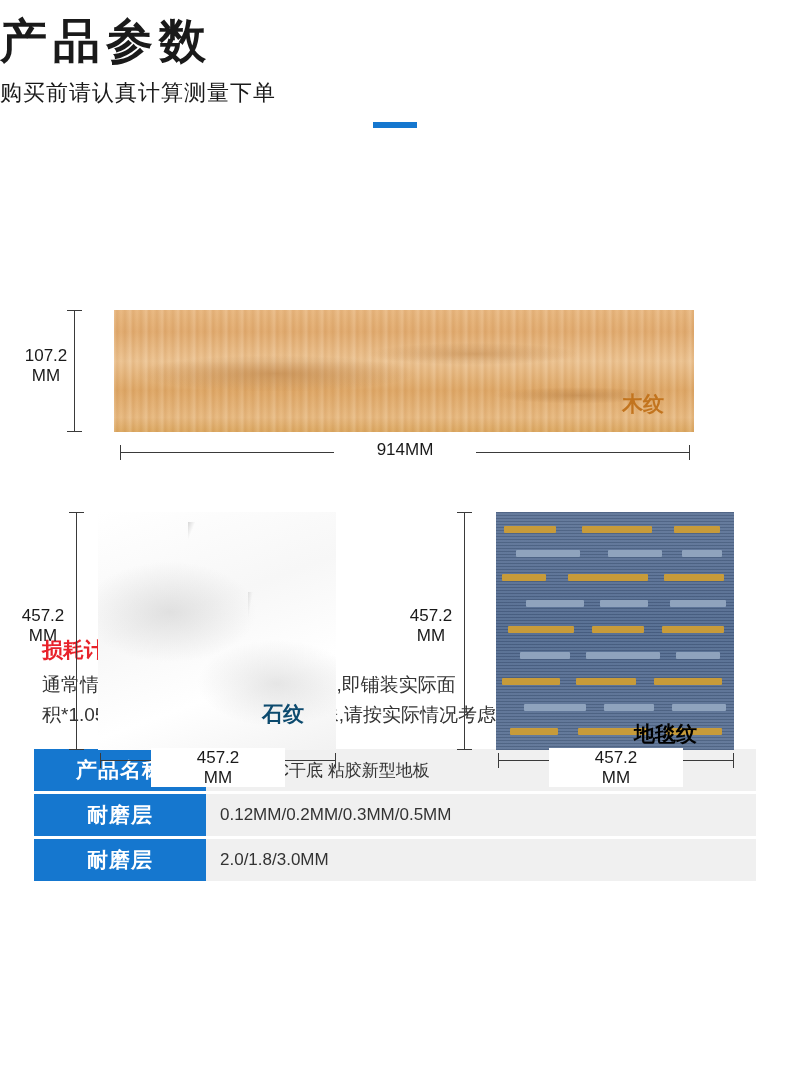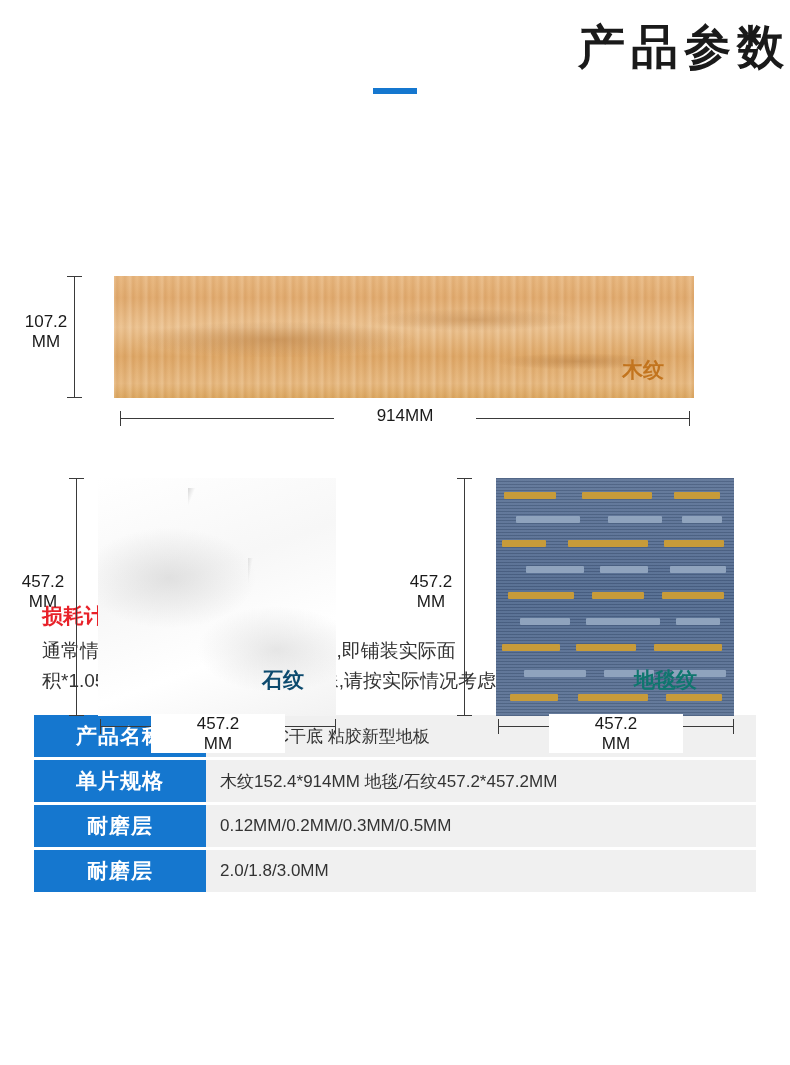--- a/index.html
+++ b/index.html
@@ -11,22 +11,22 @@
     height: 1065px;
     background: #ffffff;
     font-family: "Liberation Sans", sans-serif;
     color: #222;
     overflow: hidden;
     position: relative;
   }
 
   
   .header {
-    text-align: right;
-    padding-top: 20px;
+    text-align: left;
+    padding-top: 14px;
   }
   .header .title {
     font-size: 47px;
     font-weight: bold;
     letter-spacing: 6px;
     color: #1a1a1a;
     line-height: 1.15;
   }
   .header .subtitle {
     font-size: 22px;
@@ -140,21 +140,21 @@
     white-space: pre-line;
   }
 
   .sample-tag {
     position: absolute;
     font-size: 21px;
     font-weight: bold;
   }
   .tag-wood { color: #c2741e; right: 126px; top: 262px; }
   .tag-stone { color: #0c4a6e; left: 262px; top: 572px; }
-  .tag-carpet { color: #0f766e; left: 634px; top: 572px; }
+  .tag-carpet { color: #000000; left: 634px; top: 592px; }
 
   
   .loss {
     padding: 8px 42px 0 42px;
   }
   .loss .loss-title {
     color: #e8222a;
     font-size: 21px;
     font-weight: bold;
     margin-bottom: 6px;
@@ -196,20 +196,21 @@
     display: flex;
     align-items: center;
     padding-left: 14px;
   }
 </style>
 </head>
 <body>
 
 <div class="header">
   <div class="title">产品参数</div>
+  <div class="subtitle">购买前请认真计算测量下单</div>
   <div class="rule"></div>
 </div>
 
 <div class="diagram">
 
   <div class="sample wood"></div>
   <div class="sample-tag tag-wood">木纹</div>
 
   <div class="dim-line dim-v" style="left:74px; top:182px; height:122px;"></div>
   <div class="tick-h" style="left:67px; top:182px;"></div>
@@ -286,24 +287,20 @@
   <p>通常情况下,铺装实际面积为%3-%5,即铺装实际面</p>
   <p>积*1.05＝购买面积,若房间结构特殊,请按实际情况考虑.。</p>
 </div>
 
 <div class="spec">
   <div class="spec-row">
     <div class="spec-key">产品名称</div>
     <div class="spec-val">惠璞PVC干底 粘胶新型地板</div>
   </div>
   <div class="spec-row">
-    <div class="spec-key">单片规格</div>
-    <div class="spec-val">木纹152.4*914MM   地毯/石纹457.2*457.2MM</div>
-  </div>
-  <div class="spec-row">
     <div class="spec-key">耐磨层</div>
     <div class="spec-val">0.12MM/0.2MM/0.3MM/0.5MM</div>
   </div>
   <div class="spec-row">
     <div class="spec-key">耐磨层</div>
     <div class="spec-val">2.0/1.8/3.0MM</div>
   </div>
   <div class="spec-row">
   </div>
 </div>

